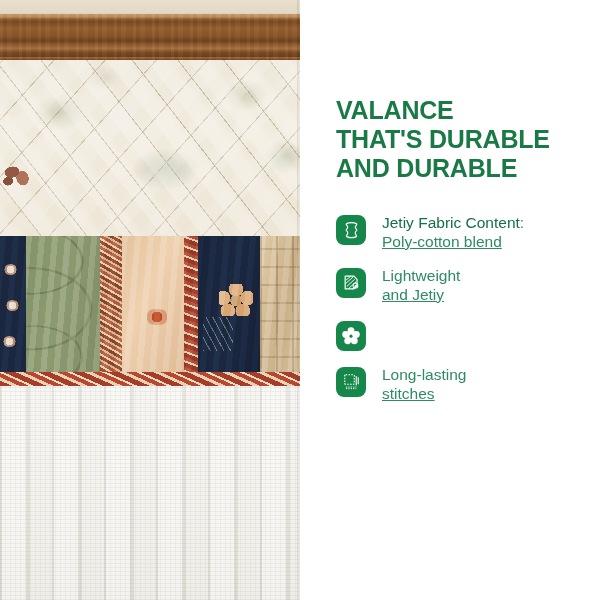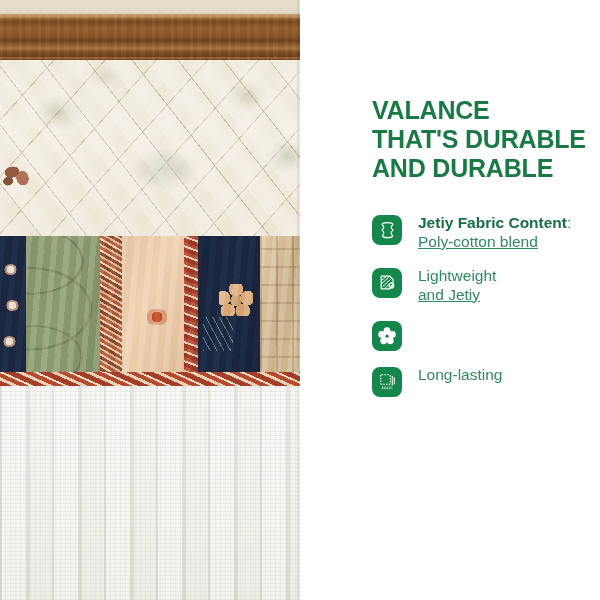--- a/index.html
+++ b/index.html
@@ -2,21 +2,21 @@
 <html><head>
 <meta charset="utf-8">
 <style>
   * { margin:0; padding:0; box-sizing:border-box; }
   html,body { width:600px; height:600px; }
   body {
     font-family:"Liberation Sans", sans-serif;
     background:#ffffff;
     overflow:hidden;
   }
-  #root { position:relative; width:600px; height:600px; background:#fff; display:flex;gap:36px; }
+  #root { position:relative; width:600px; height:600px; background:#fff; display:flex; }
 
   
   .photo {
     position:relative;
     width:300px; height:600px;
     overflow:hidden;
     background:#e9e4d8;
     flex:0 0 300px;
   }
   .wall {
@@ -198,21 +198,21 @@
     display:flex; align-items:center; justify-content:center;
     margin-top:2px;
   }
   .badge svg { display:block; }
   .f-text {
     color:#2e8b62;
     font-size:15.5px;
     line-height:1.22;
     padding-top:1px;
   }
-  .f-text .strong { font-weight:bold; color:#157045; }
+  .f-text .strong { font-weight:normal; color:#157045; }
   .f-text .line2 { display:block;text-decoration:underline; }
 </style>
 </head>
 <body>
 
 <div id="root">
 
   <div class="photo">
     <div class="wall"></div>
 
@@ -310,19 +310,20 @@
       <div class="feature">
         <div class="badge">
           <svg width="19" height="19" viewBox="0 0 24 24" aria-hidden="true">
             <rect x="3.5" y="3.5" width="12" height="12" rx="1" fill="none" stroke="#fff" stroke-width="1.4" stroke-dasharray="2 1.6"></rect>
             <path d="M18 5v12M20.5 6.5v9" stroke="#fff" stroke-width="1.3"></path>
             <path d="M5 19h13M5 21h13" stroke="#fff" stroke-width="1.2" stroke-dasharray="1.6 1.4"></path>
           </svg>
         </div>
         <div class="f-text">
           <span>Long-lasting</span>
+          <span class="line2">stitches</span>
         </div>
       </div>
 
 
     </div>
   </div>
 </div>
 
 </body></html>

